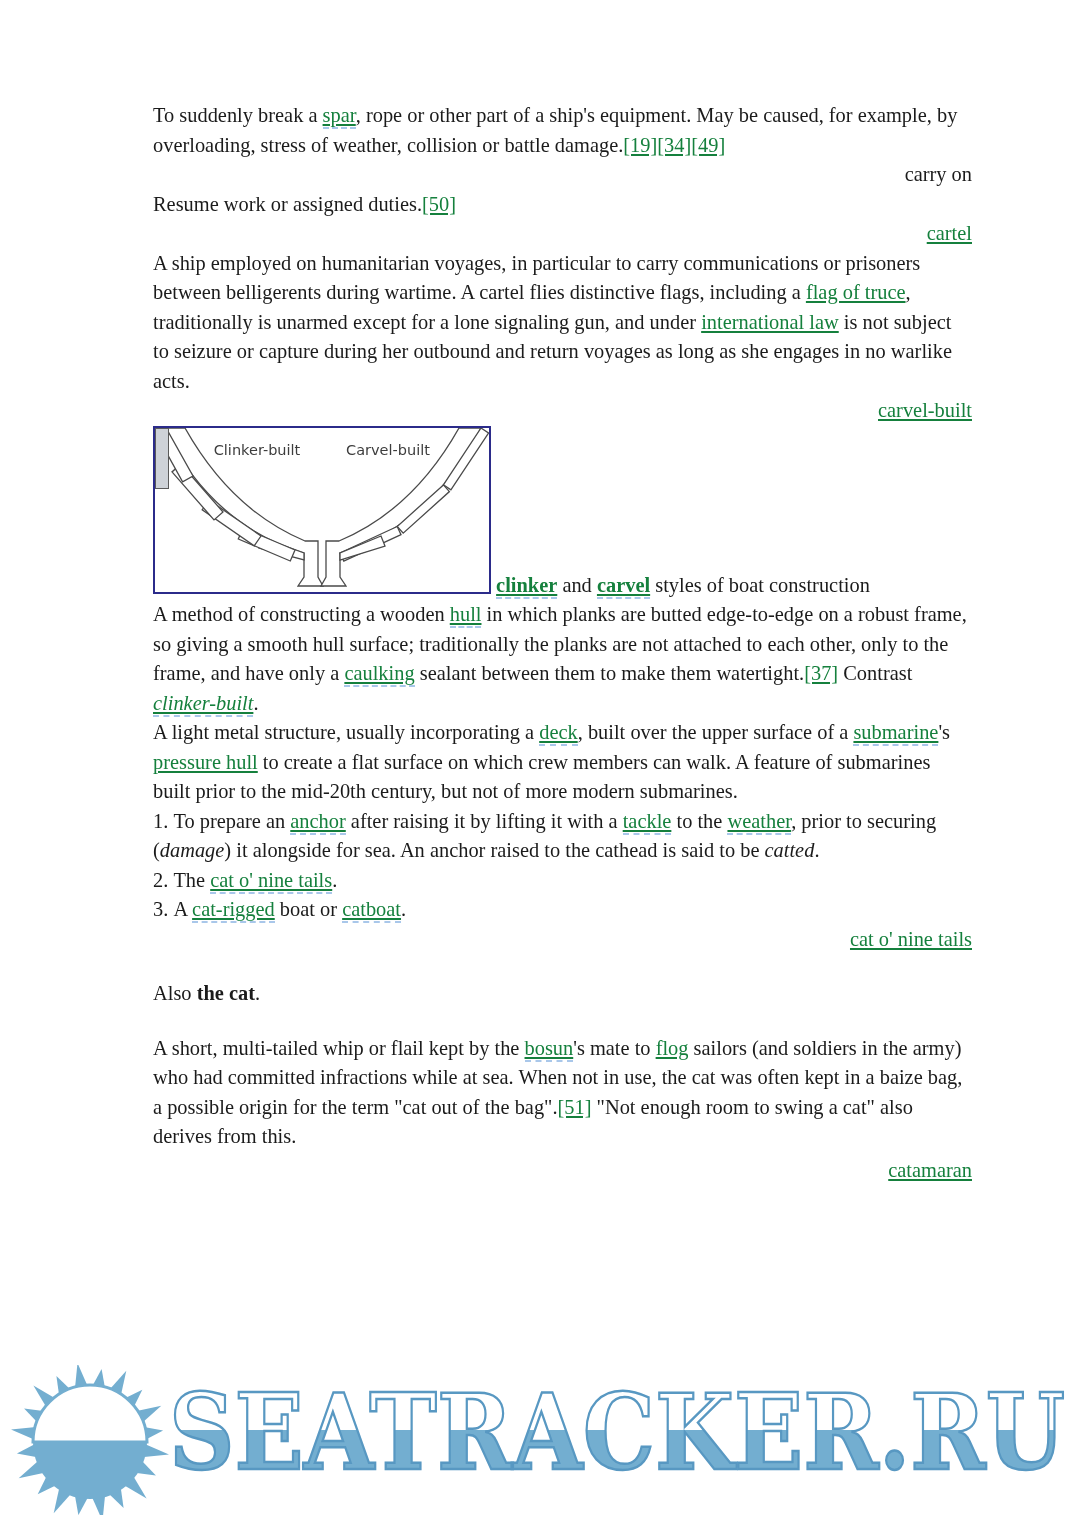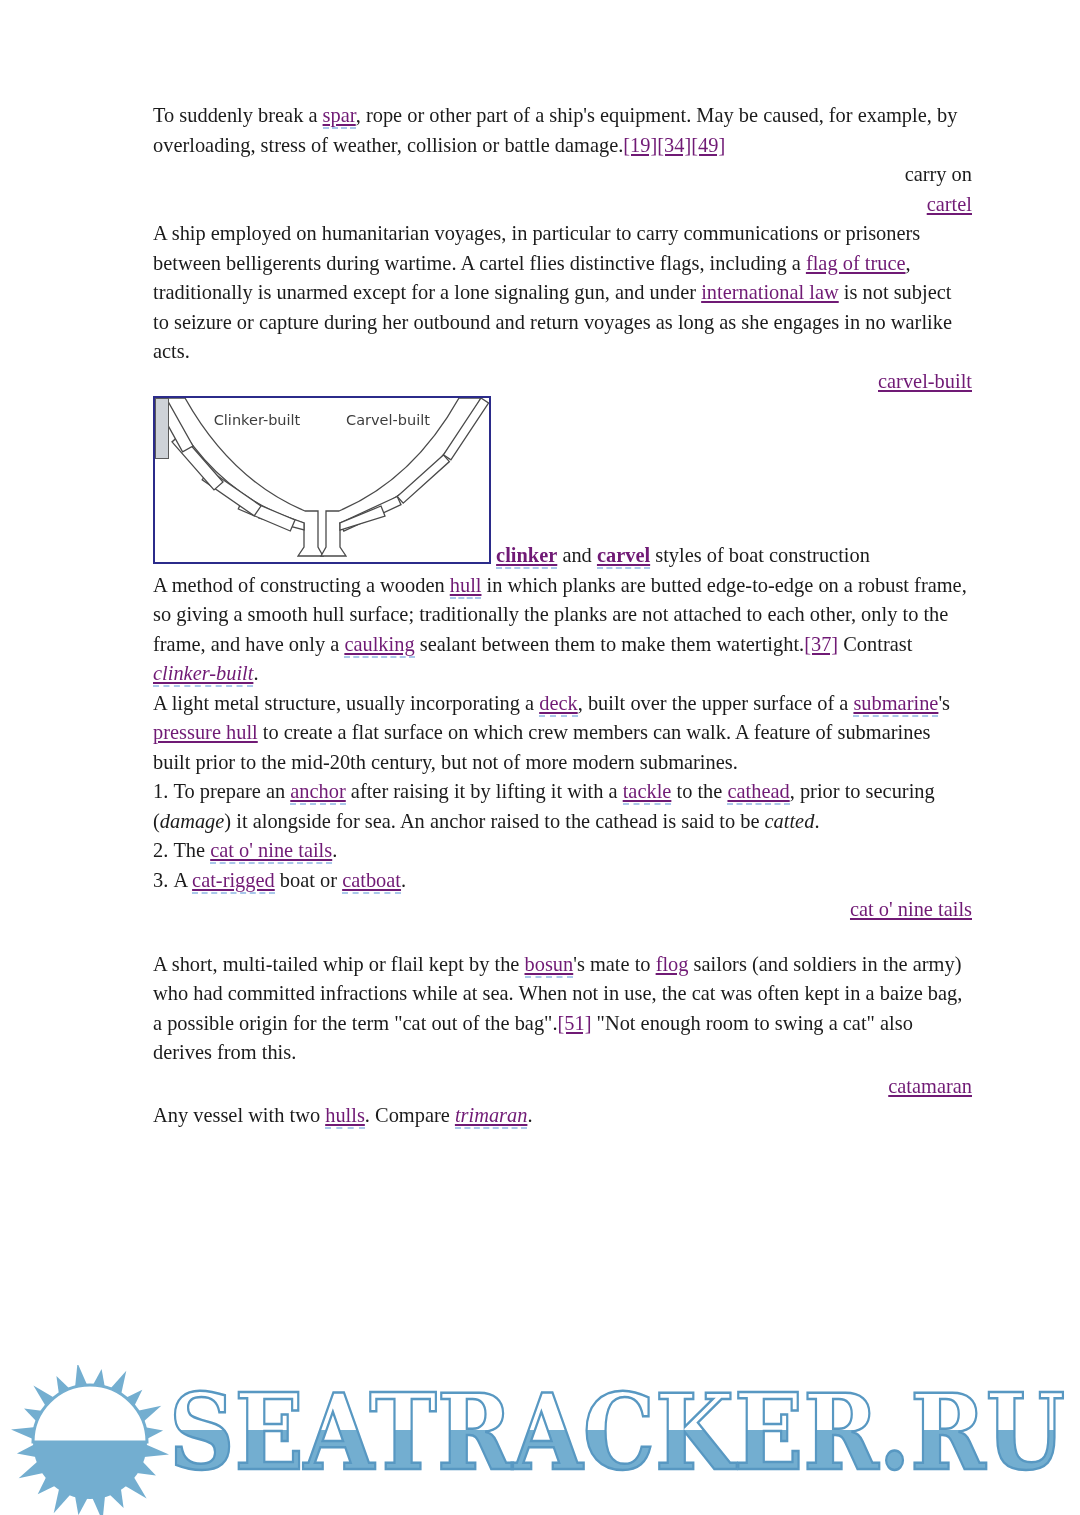--- a/index.html
+++ b/index.html
@@ -5,21 +5,21 @@
   html,body{margin:0;padding:0;background:#fff;}
   body{
     width:1080px;height:1515px;position:relative;overflow:hidden;
     font-family:"Liberation Serif", serif;
     font-size:20.4px;line-height:29.5px;color:#1b1b1b;
   }
   .page{padding:101px 108px 0 102px;}
   dl{margin:0;}
   dt{margin:0;text-align:right;}
   dd{margin:0 0 0 51px;}
-  a.lnk{color:#701a75;text-decoration:underline;text-underline-offset:2px;cursor:pointer;}
+  a.lnk{color:#15803d;text-decoration:underline;text-underline-offset:2px;cursor:pointer;}
   a.lnk.dashed{border-bottom:2px dashed #a9c7ea;padding-bottom:1px;}
   a.lnk.it{font-style:italic;}
   a.lnk.bd{font-weight:bold;text-align:right;}
   b{font-weight:bold;}
   i{font-style:italic;}
   ol{margin:0;padding:0;list-style-position:inside;}
   li{margin:0;}
   p{margin:25px 0 14px 0;}
   p:last-child{margin-bottom:4px;}
   .thumb{
@@ -40,20 +40,21 @@
     fill:url(#wmgrad);stroke:#5898c2;stroke-width:2.5px;
   }
 </style>
 </head>
 <body>
 
 <div class="page">
   <dl id="glossary">
       <dd>To suddenly break a <a href="#" class="lnk dashed">spar</a>, rope or other part of a ship's equipment. May be caused, for example, by overloading, stress of weather, collision or battle damage.<a href="#" class="lnk">[19]</a><a href="#" class="lnk">[34]</a><a href="#" class="lnk">[49]</a></dd>
       <dt>carry on</dt>
+      <dd>Resume work or assigned duties.<a href="#" class="lnk">[50]</a></dd>
       <dt><a href="#" class="lnk">cartel</a></dt>
       <dd>A ship employed on humanitarian voyages, in particular to carry communications or prisoners between belligerents during wartime. A cartel flies distinctive flags, including a <a href="#" class="lnk">flag of truce</a>, traditionally is unarmed except for a lone signaling gun, and under <a href="#" class="lnk">international law</a> is not subject to seizure or capture during her outbound and return voyages as long as she engages in no warlike acts.</dd>
       <dt><a href="#" class="lnk">carvel-built</a></dt>
       <dd>
   <span class="thumb"><svg class="diag" width="334" height="164" viewBox="0 0 334 164">
 
     <path d="M 30,0 Q 76,82 150,113 L 163,113 L 163,149 L 168,158 L 143,158 L 149,149 L 149,125 Q 58,98 8,0 Z"></path>
 
     <polygon points="108,110 149,125 149,132 104,120"></polygon>
     <polygon points="88,100 140,122 135.3,133 83.3,111"></polygon>
@@ -69,31 +70,31 @@
     <polygon points="242.2,98.5 185,125 188.8,133.2 246,106.7"></polygon>
     <polygon points="226,108 185,125 185,132 230,118"></polygon>
     <text class="diag-label" x="102" y="27" text-anchor="middle">Clinker-built</text>
     <text class="diag-label" x="233" y="27" text-anchor="middle">Carvel-built</text>
   </svg></span>
 <a href="#" class="lnk dashed bd">clinker</a> and <a href="#" class="lnk dashed bd">carvel</a> styles of boat construction</dd>
       <dd>A method of constructing a wooden <a href="#" class="lnk dashed">hull</a> in which planks are butted edge-to-edge on a robust frame, so giving a smooth hull surface; traditionally the planks are not attached to each other, only to the frame, and have only a <a href="#" class="lnk dashed">caulking</a> sealant between them to make them watertight.<a href="#" class="lnk">[37]</a> Contrast <a href="#" class="lnk dashed it">clinker-built</a>.</dd>
       <dd>A light metal structure, usually incorporating a <a href="#" class="lnk dashed">deck</a>, built over the upper surface of a <a href="#" class="lnk dashed">submarine</a>'s <a href="#" class="lnk">pressure hull</a> to create a flat surface on which crew members can walk. A feature of submarines built prior to the mid-20th century, but not of more modern submarines.</dd>
       <dd>
         <ol>
-          <li>To prepare an <a href="#" class="lnk dashed">anchor</a> after raising it by lifting it with a <a href="#" class="lnk dashed">tackle</a> to the <a href="#" class="lnk dashed">cathead</a>, prior to securing (<i>damage</i>) it alongside for sea. An anchor raised to the cathead is said to be <i>catted</i>.</li>
+          <li>To prepare an <a href="#" class="lnk dashed">anchor</a> after raising it by lifting it with a <a href="#" class="lnk dashed">tackle</a> to the <a href="#" class="lnk dashed">weather</a>, prior to securing (<i>damage</i>) it alongside for sea. An anchor raised to the cathead is said to be <i>catted</i>.</li>
           <li>The <a href="#" class="lnk dashed">cat o' nine tails</a>.</li>
           <li>A <a href="#" class="lnk dashed">cat-rigged</a> boat or <a href="#" class="lnk dashed">catboat</a>.</li>
         </ol>
       </dd>
       <dt><a href="#" class="lnk">cat o' nine tails</a></dt>
       <dd>
+        <p>Also <b>the cat</b>.</p>
         <p>A short, multi-tailed whip or flail kept by the <a href="#" class="lnk dashed">bosun</a>'s mate to <a href="#" class="lnk">flog</a> sailors (and soldiers in the army) who had committed infractions while at sea. When not in use, the cat was often kept in a baize bag, a possible origin for the term "cat out of the bag".<a href="#" class="lnk">[51]</a> "Not enough room to swing a cat" also derives from this.</p>
       </dd>
       <dt><a href="#" class="lnk">catamaran</a></dt>
-      <dd>Any vessel with two <a href="#" class="lnk dashed">hulls</a>. Compare <a href="#" class="lnk dashed it">trimaran</a>.</dd>
     </dl>
 </div>
 
 <svg class="wm-sun" width="184" height="150" viewBox="0 0 184 150">
   <g id="sun-rays">
       <polygon points="163.1,65.4 145.9,74.6 144.0,62.0" fill="#73aed0"></polygon>
       <polygon points="161.3,40.7 142.5,57.4 136.7,46.1" fill="#73aed0"></polygon>
       <polygon points="142.3,24.7 133.8,42.1 124.9,33.2" fill="#73aed0"></polygon>
       <polygon points="126.3,5.7 120.9,30.3 109.6,24.5" fill="#73aed0"></polygon>
       <polygon points="101.6,3.9 105.0,23.0 92.4,21.1" fill="#73aed0"></polygon>

